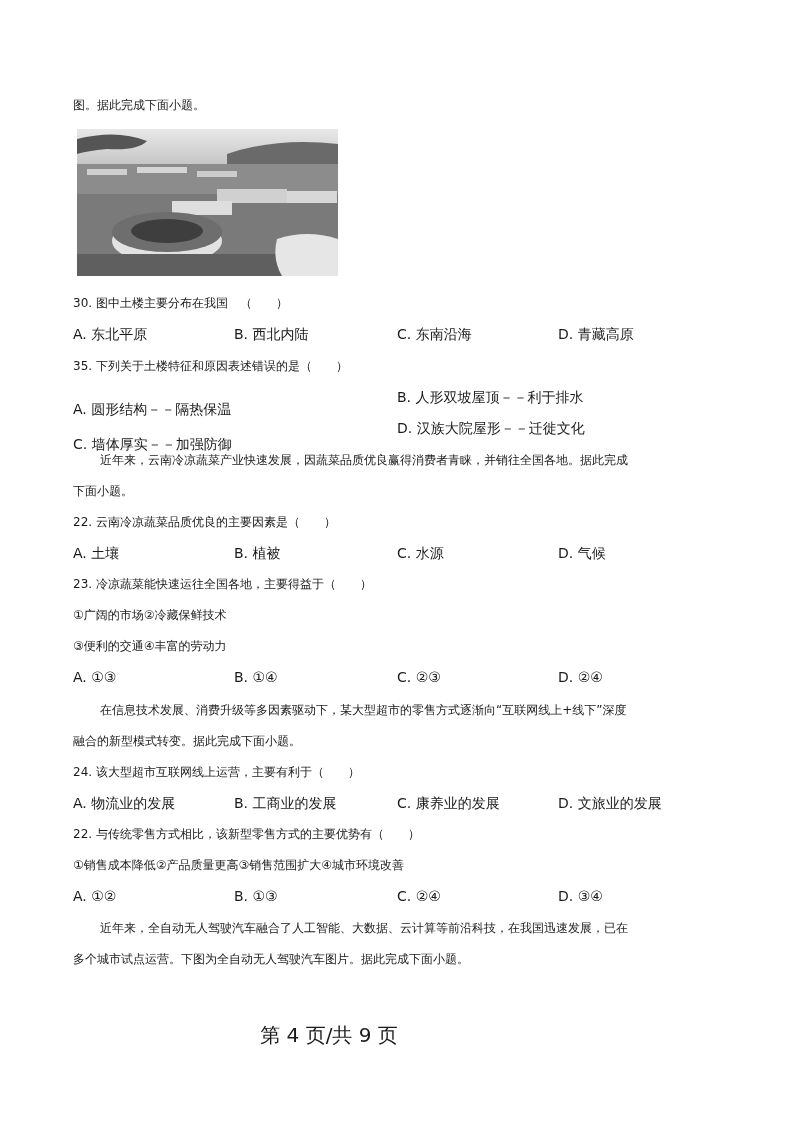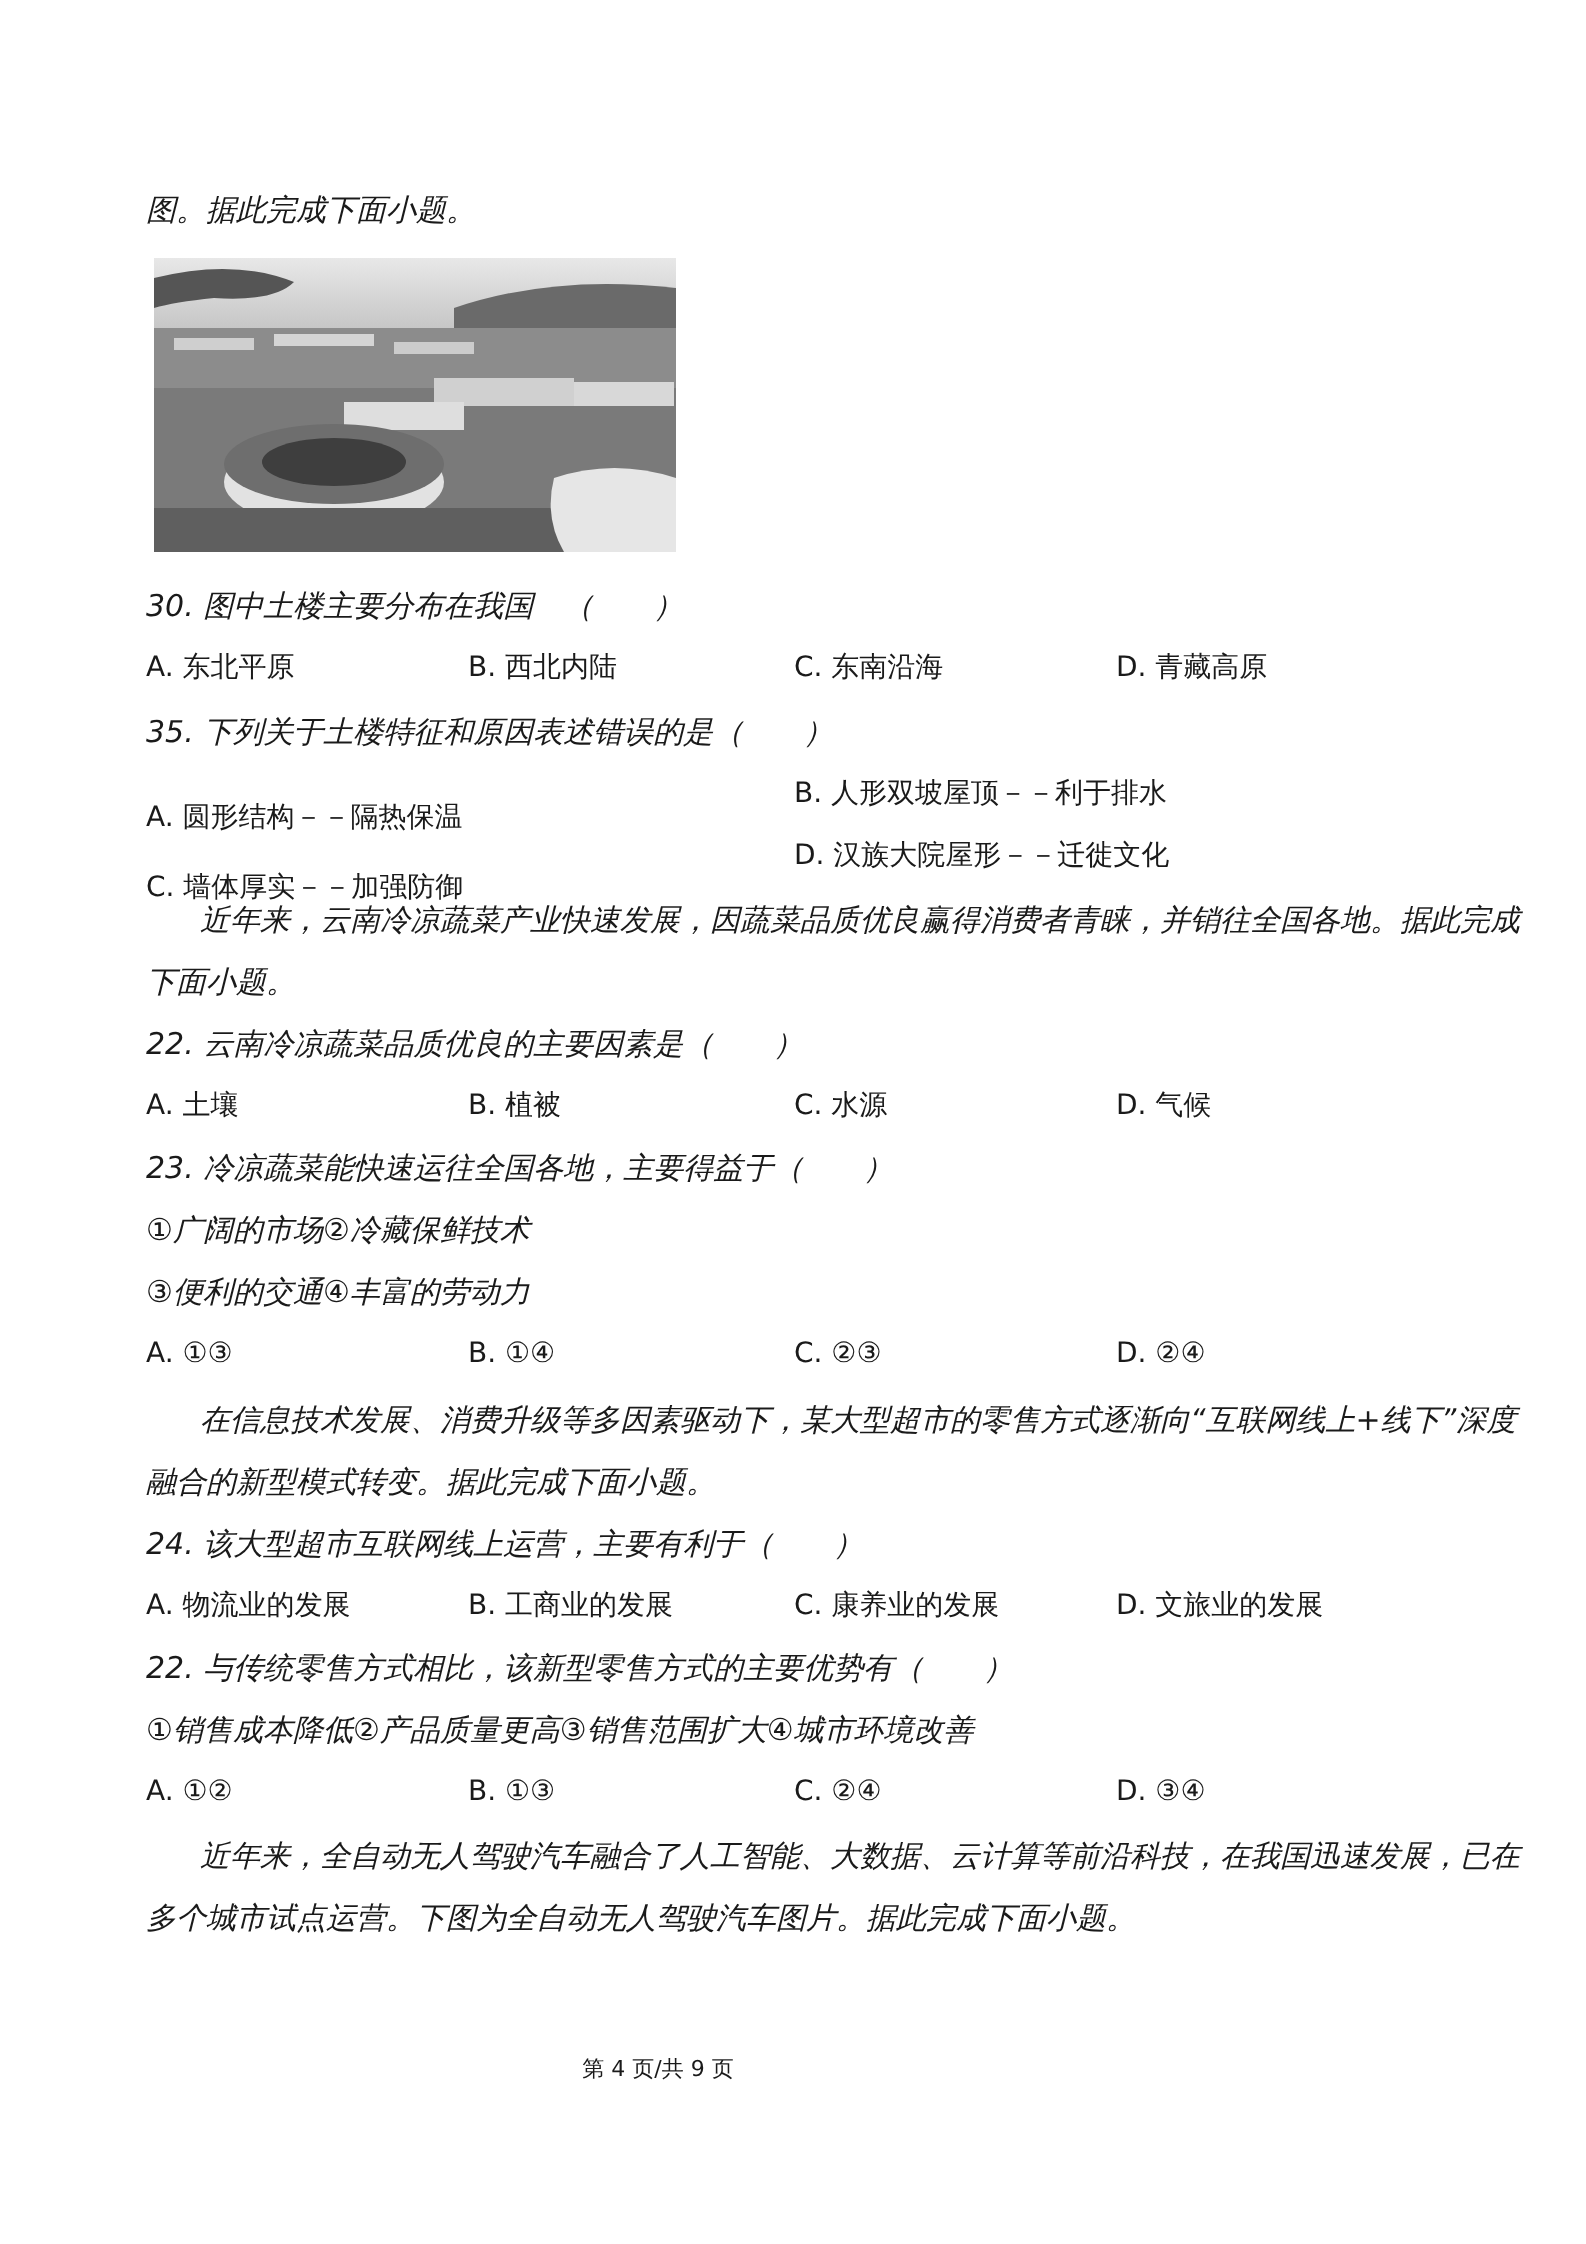--- a/index.html
+++ b/index.html
@@ -1,23 +1,23 @@
 <!DOCTYPE html>
 <html><head>
 <meta charset="utf-8">
 <style>
   html, body { margin:0; padding:0; background:#ffffff; }
   body { width:793px; height:1122px; position:relative; overflow:hidden;
          font-family:"DejaVu Sans", "Liberation Sans", sans-serif; color:#1a1a1a; font-size:14px; }
-  .line { position:absolute; left:73px; white-space:nowrap; line-height:20px; height:20px; font-size:15px;font-style:italic; }
+  .line { position:absolute; left:73px; white-space:nowrap; line-height:20px; height:20px; font-size:12px; }
   .indent { left:100px; }
   .opt { position:absolute; white-space:nowrap; line-height:20px; height:20px; font-size:14px; }
   .photo { position:absolute; left:77px; top:129px; width:261px; height:147px; overflow:hidden;
            background:#9a9a9a; }
-  .footer { position:absolute; left:0; width:658px; top:1025px; text-align:center; font-size:11px; line-height:20px; }
+  .footer { position:absolute; left:0; width:658px; top:1025px; text-align:center; font-size:20px; line-height:20px; }
 </style>
 </head>
 <body>
 
 <div class="line" style="top:95px;">图。据此完成下面小题。</div>
 
 <div class="photo">
   <svg width="261" height="147" viewBox="0 0 261 147">
     <defs>
       <linearGradient id="sky" x1="0" y1="0" x2="0" y2="1">

